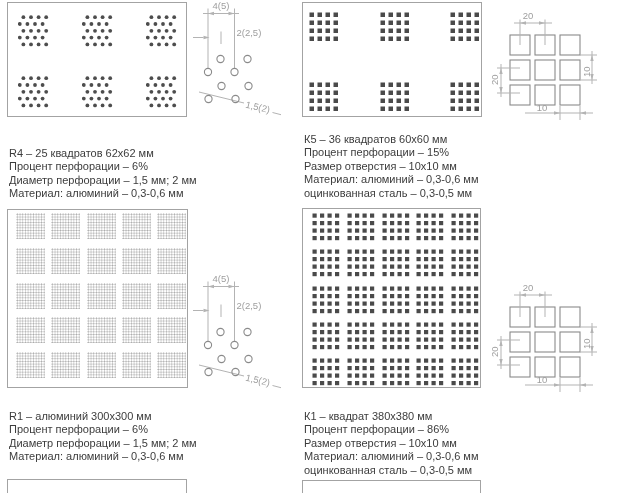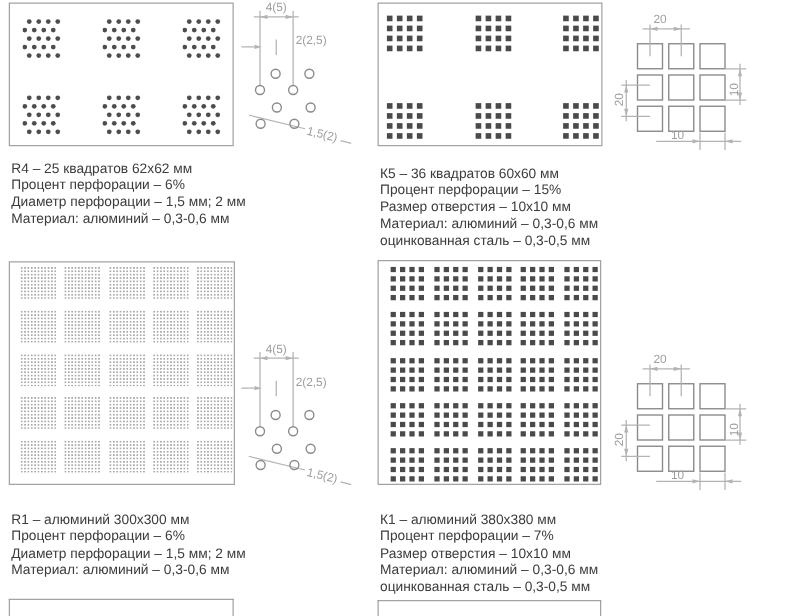--- a/index.html
+++ b/index.html
@@ -13,21 +13,21 @@
   #panel-R1{left:7px;top:209px;width:181px;height:179px;padding:3px 1px 9px 8px;}
   #panel-K1{left:302px;top:208px;width:179px;height:180px;padding:4px 1px 1px 9px;}
   .panel-partial{position:absolute;box-sizing:border-box;background:#ffffff;
                  border:1px solid #a3a3a3;border-bottom:none;}
   #partial-left{left:7px;top:479px;width:180px;height:14px;}
   #partial-right{left:302px;top:480px;width:179px;height:13px;}
   .fine-cluster{width:29px;height:26px;
      background-image:radial-gradient(circle,#a9a9a9 0.75px,rgba(0,0,0,0) 1.05px);
      background-size:2.7px 2.7px;}
   .desc{position:absolute;font-size:11px;line-height:13.4px;color:#3c3c3c;white-space:nowrap;}
-  #desc-R4{left:9px;top:129px;}
+  #desc-R4{left:9px;top:147px;}
   #desc-K5{left:304px;top:133px;}
   #desc-R1{left:9px;top:410px;}
   #desc-K1{left:304px;top:410px;}
   .diag{position:absolute;}
   #diag-R4{left:193px;top:0px;}
   #diag-R1{left:193px;top:273px;}
   #diag-K5{left:490px;top:0px;}
   #diag-K1{left:490px;top:272px;}
   .dimtext{font-family:"Liberation Sans",sans-serif;font-size:9.5px;fill:#9e9e9e;}
 </style>
@@ -959,22 +959,22 @@
     </g>
     <g class="dimtext">
       <text x="38" y="18.5" text-anchor="middle">20</text>
       <text transform="translate(8,85) rotate(-90)">20</text>
       <text transform="translate(100,77) rotate(-90)">10</text>
       <text x="52" y="111" text-anchor="middle">10</text>
     </g>
   </svg>
 
   <div class="desc" id="desc-K1">
-    <div>К1 – алюминий 380x380 мм</div>
-    <div>Процент перфорации – 7%</div>
+    <div>К1 – квадрат 380x380 мм</div>
+    <div>Процент перфорации – 86%</div>
     <div>Размер отверстия – 10x10 мм</div>
     <div>Материал: алюминий – 0,3-0,6 мм</div>
     <div>оцинкованная сталь – 0,3-0,5 мм</div>
   </div>
 
   <div class="panel-partial" id="partial-left"></div>
   <div class="panel-partial" id="partial-right"></div>
 
 </div>
 

